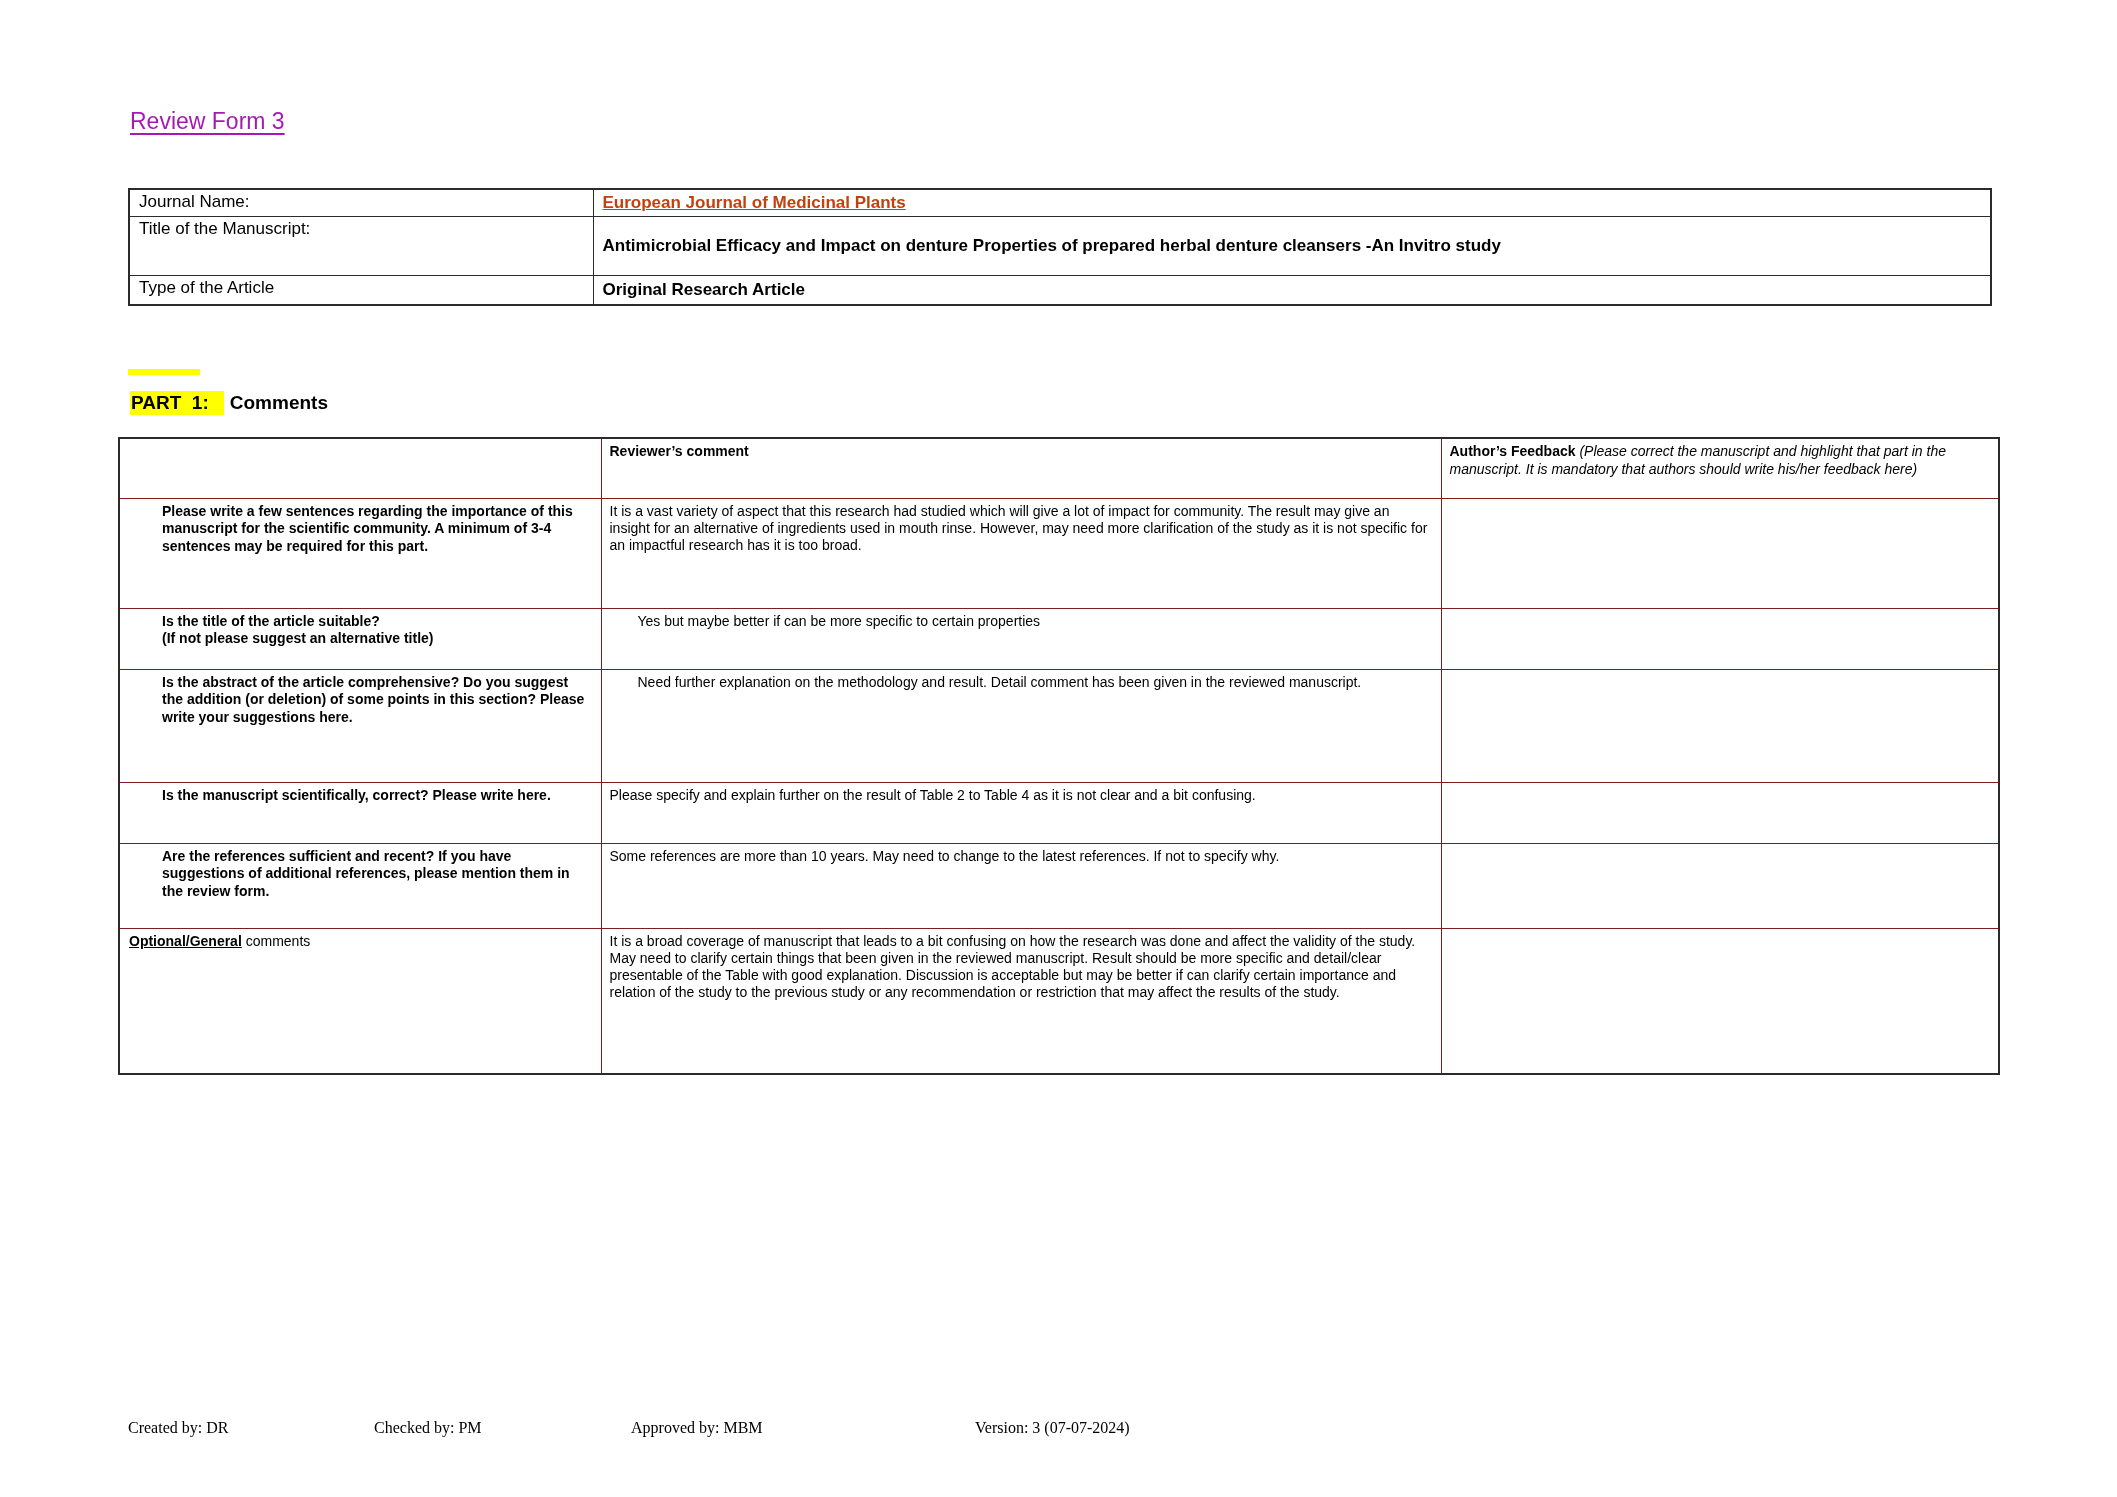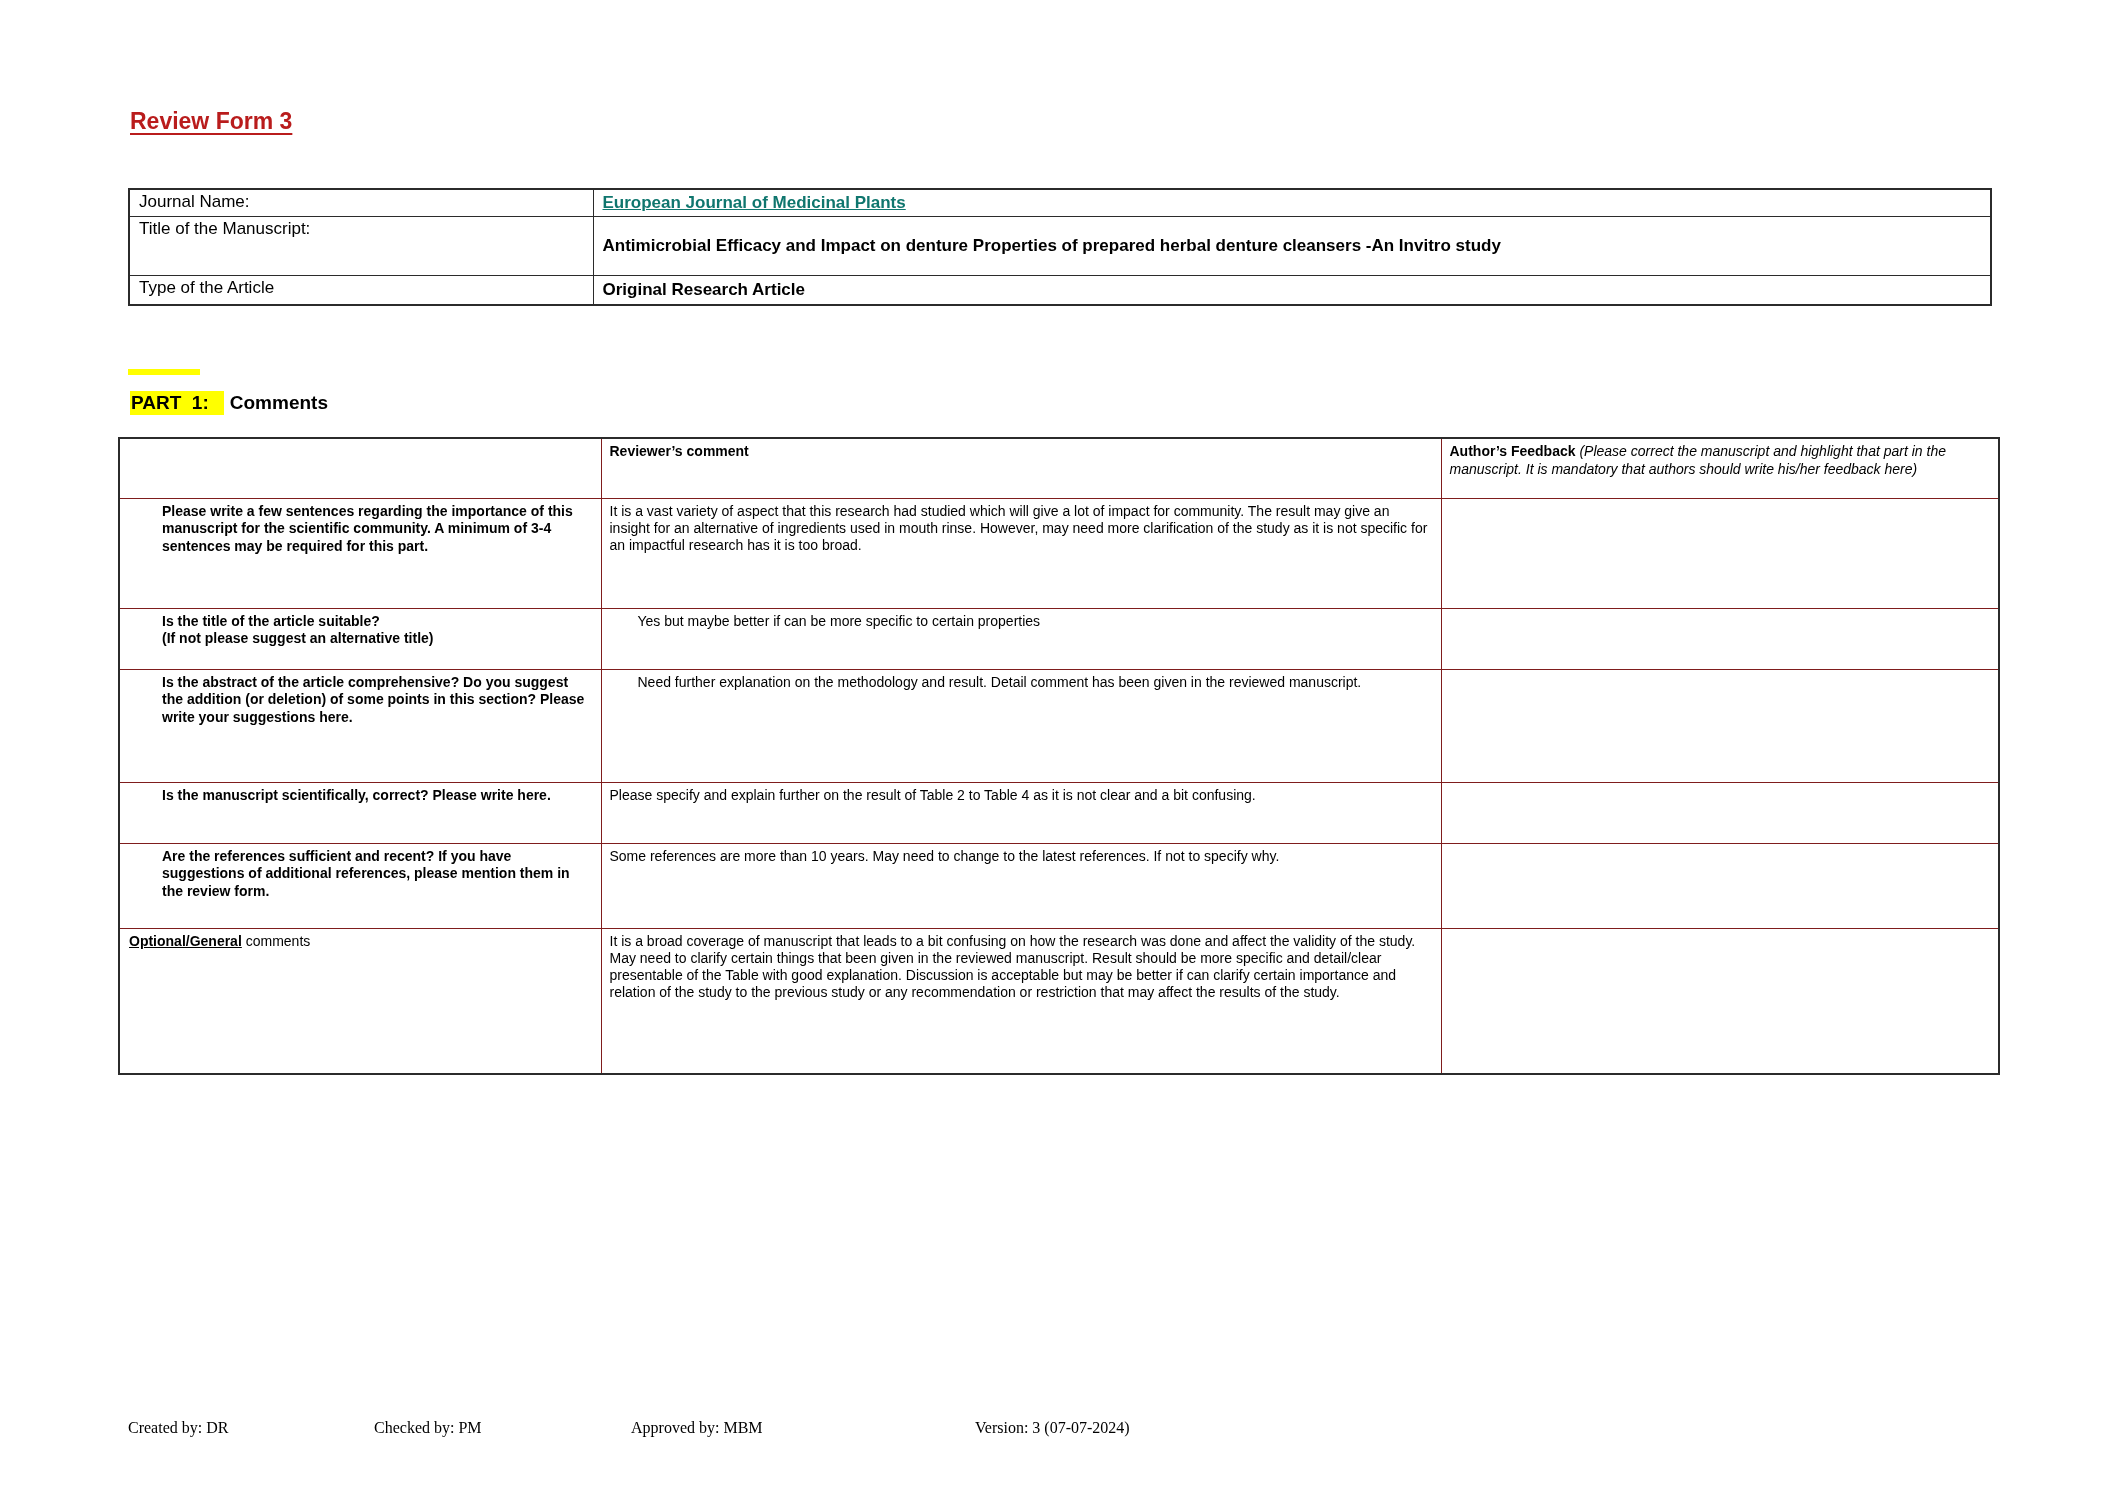--- a/index.html
+++ b/index.html
@@ -8,22 +8,22 @@
     width:2117px;height:1497px;
     background:#ffffff;
     font-family:"Liberation Sans", sans-serif;
     color:#000;
     overflow:hidden;
   }
   
   .doc-title{
     position:absolute;left:130px;top:108px;
     margin:0;
-    font-size:23px;font-weight:bold;
-    color:#b91c1c;
+    font-size:23px;font-weight:normal;
+    color:#a21caf;
     text-decoration:underline;
     text-decoration-thickness:2px;
     text-underline-offset:4px;
   }
   
   table{border-collapse:collapse;table-layout:fixed;}
   .journal-table{
     position:absolute;left:128px;top:188px;
     width:1862px;
     border:2px solid #2b2b2b;
@@ -37,21 +37,21 @@
   }
   .journal-table td.lbl{vertical-align:top;font-weight:normal;}
   .journal-table td.val{font-weight:bold;}
   .journal-table col.c1{width:464px;}
   .journal-table col.c2{width:1398px;}
   .journal-table tr.r1{height:27px;}
   .journal-table tr.r2{height:27px;}
   .journal-table tr.r3{height:59px;}
   .journal-table tr.r4{height:30px;}
   .journal-link{
-    color:#0f766e;font-weight:bold;text-decoration:underline;cursor:pointer;
+    color:#c2410c;font-weight:bold;text-decoration:underline;cursor:pointer;
   }
   
   .hl-strip{
     position:absolute;left:128px;top:369px;
     width:72px;height:6px;background:#ffff00;
   }
   .part-heading{
     position:absolute;left:130px;top:392px;
     font-size:19px;font-weight:bold;
   }

